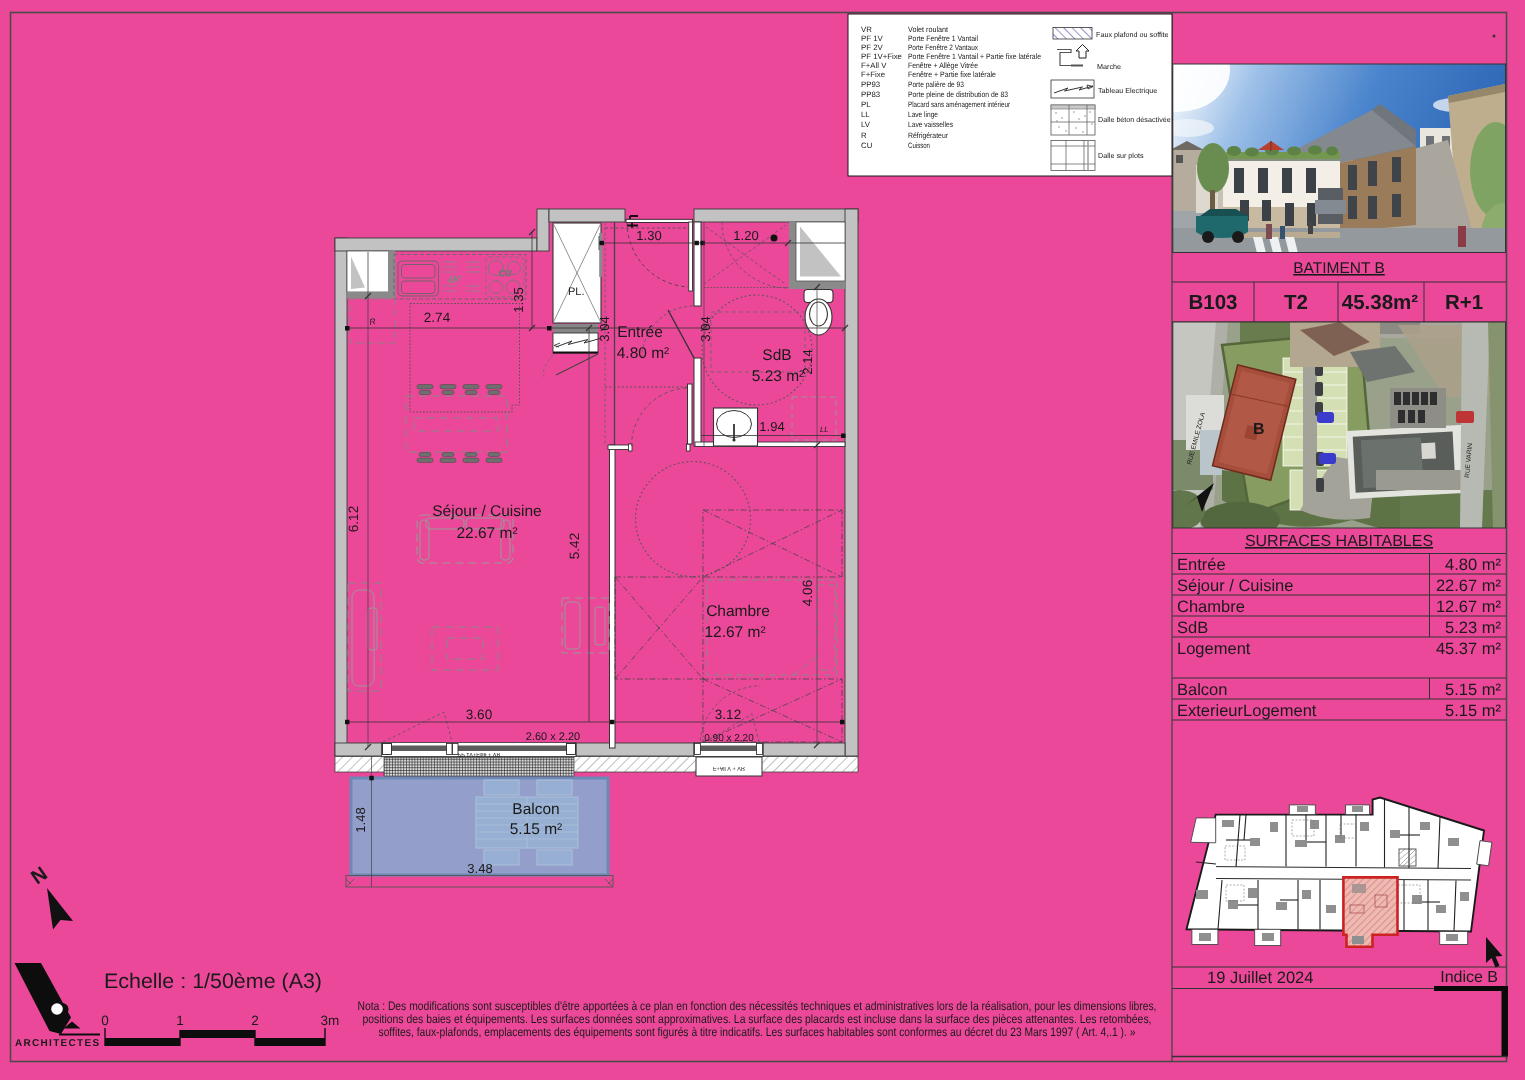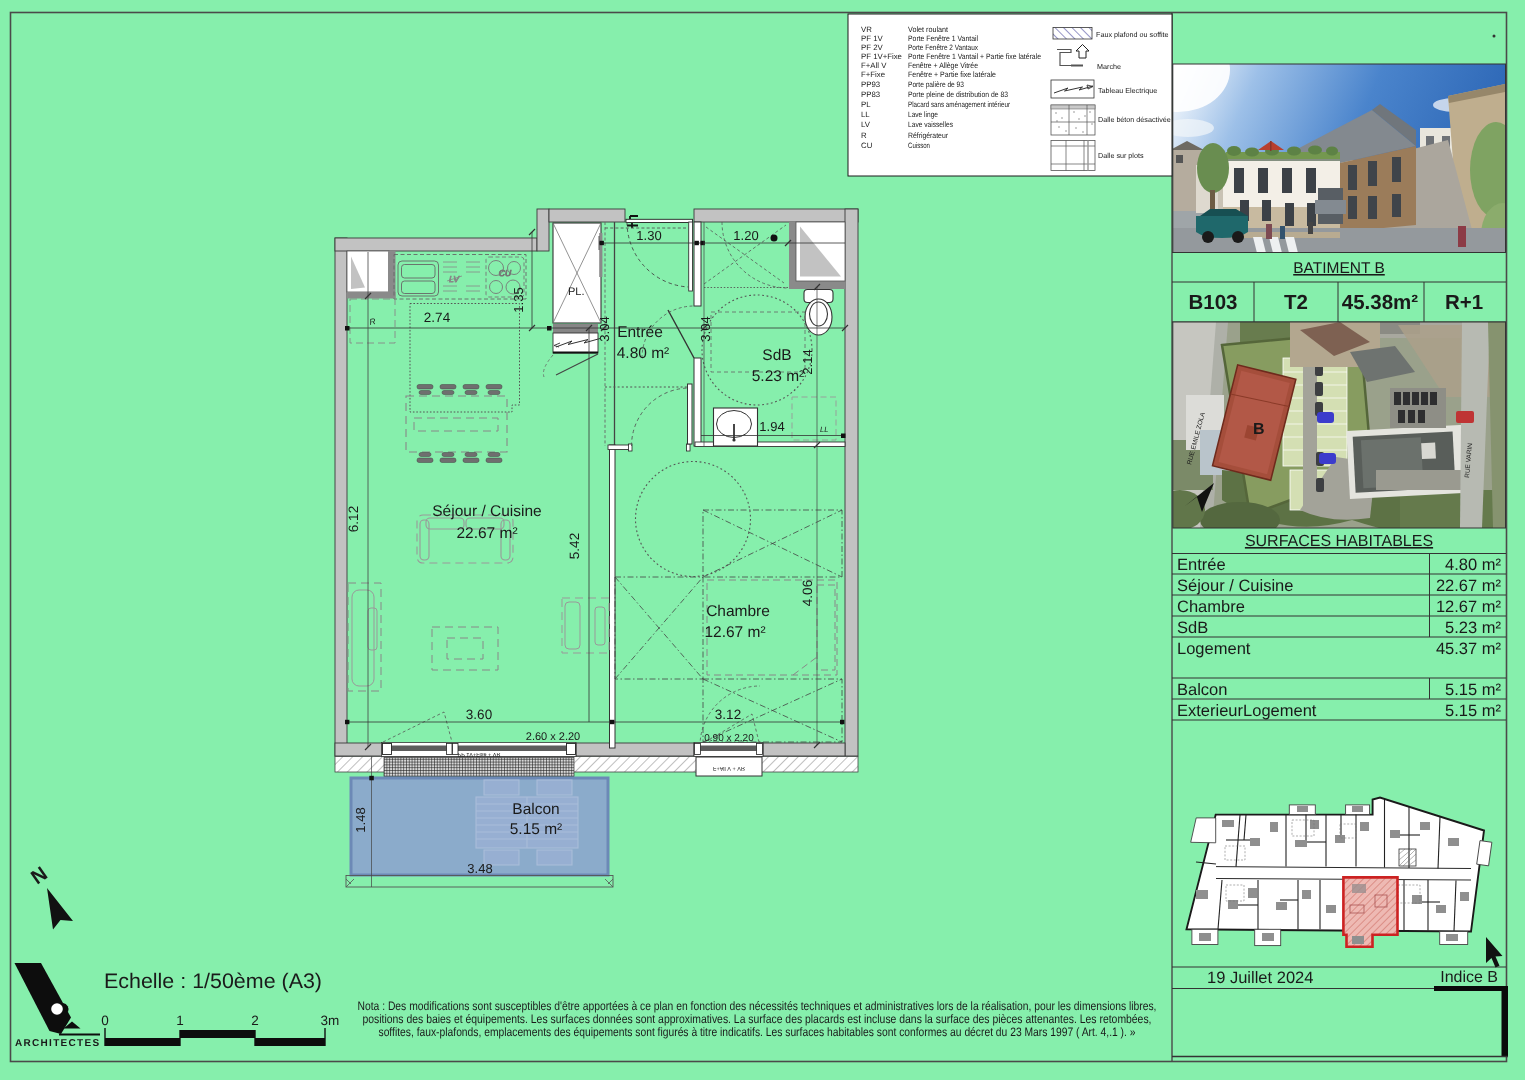--- a/index.html
+++ b/index.html
@@ -1,16 +1,16 @@
 <!DOCTYPE html>
 <html><head>
 <meta charset="utf-8">
 <style>
 html,body{margin:0;padding:0;background:#fff;}
-#page{position:relative;width:1525px;height:1080px;background:#86efac;overflow:hidden;font-family:"Liberation Sans",sans-serif;}
+#page{position:relative;width:1525px;height:1080px;background:#ec4899;overflow:hidden;font-family:"Liberation Sans",sans-serif;}
 svg{position:absolute;left:0;top:0;}
 text{font-family:"Liberation Sans",sans-serif;fill:#1a1a1a;text-rendering:geometricPrecision;}
 </style>
 </head>
 <body>
 <div id="page">
 <svg width="1525" height="1080" viewBox="0 0 1525 1080">
 <defs>
 <pattern id="hatchDiag" width="7" height="7" patternUnits="userSpaceOnUse" patternTransform="rotate(45)">
   <rect width="7" height="7" fill="#ffffff"></rect>

